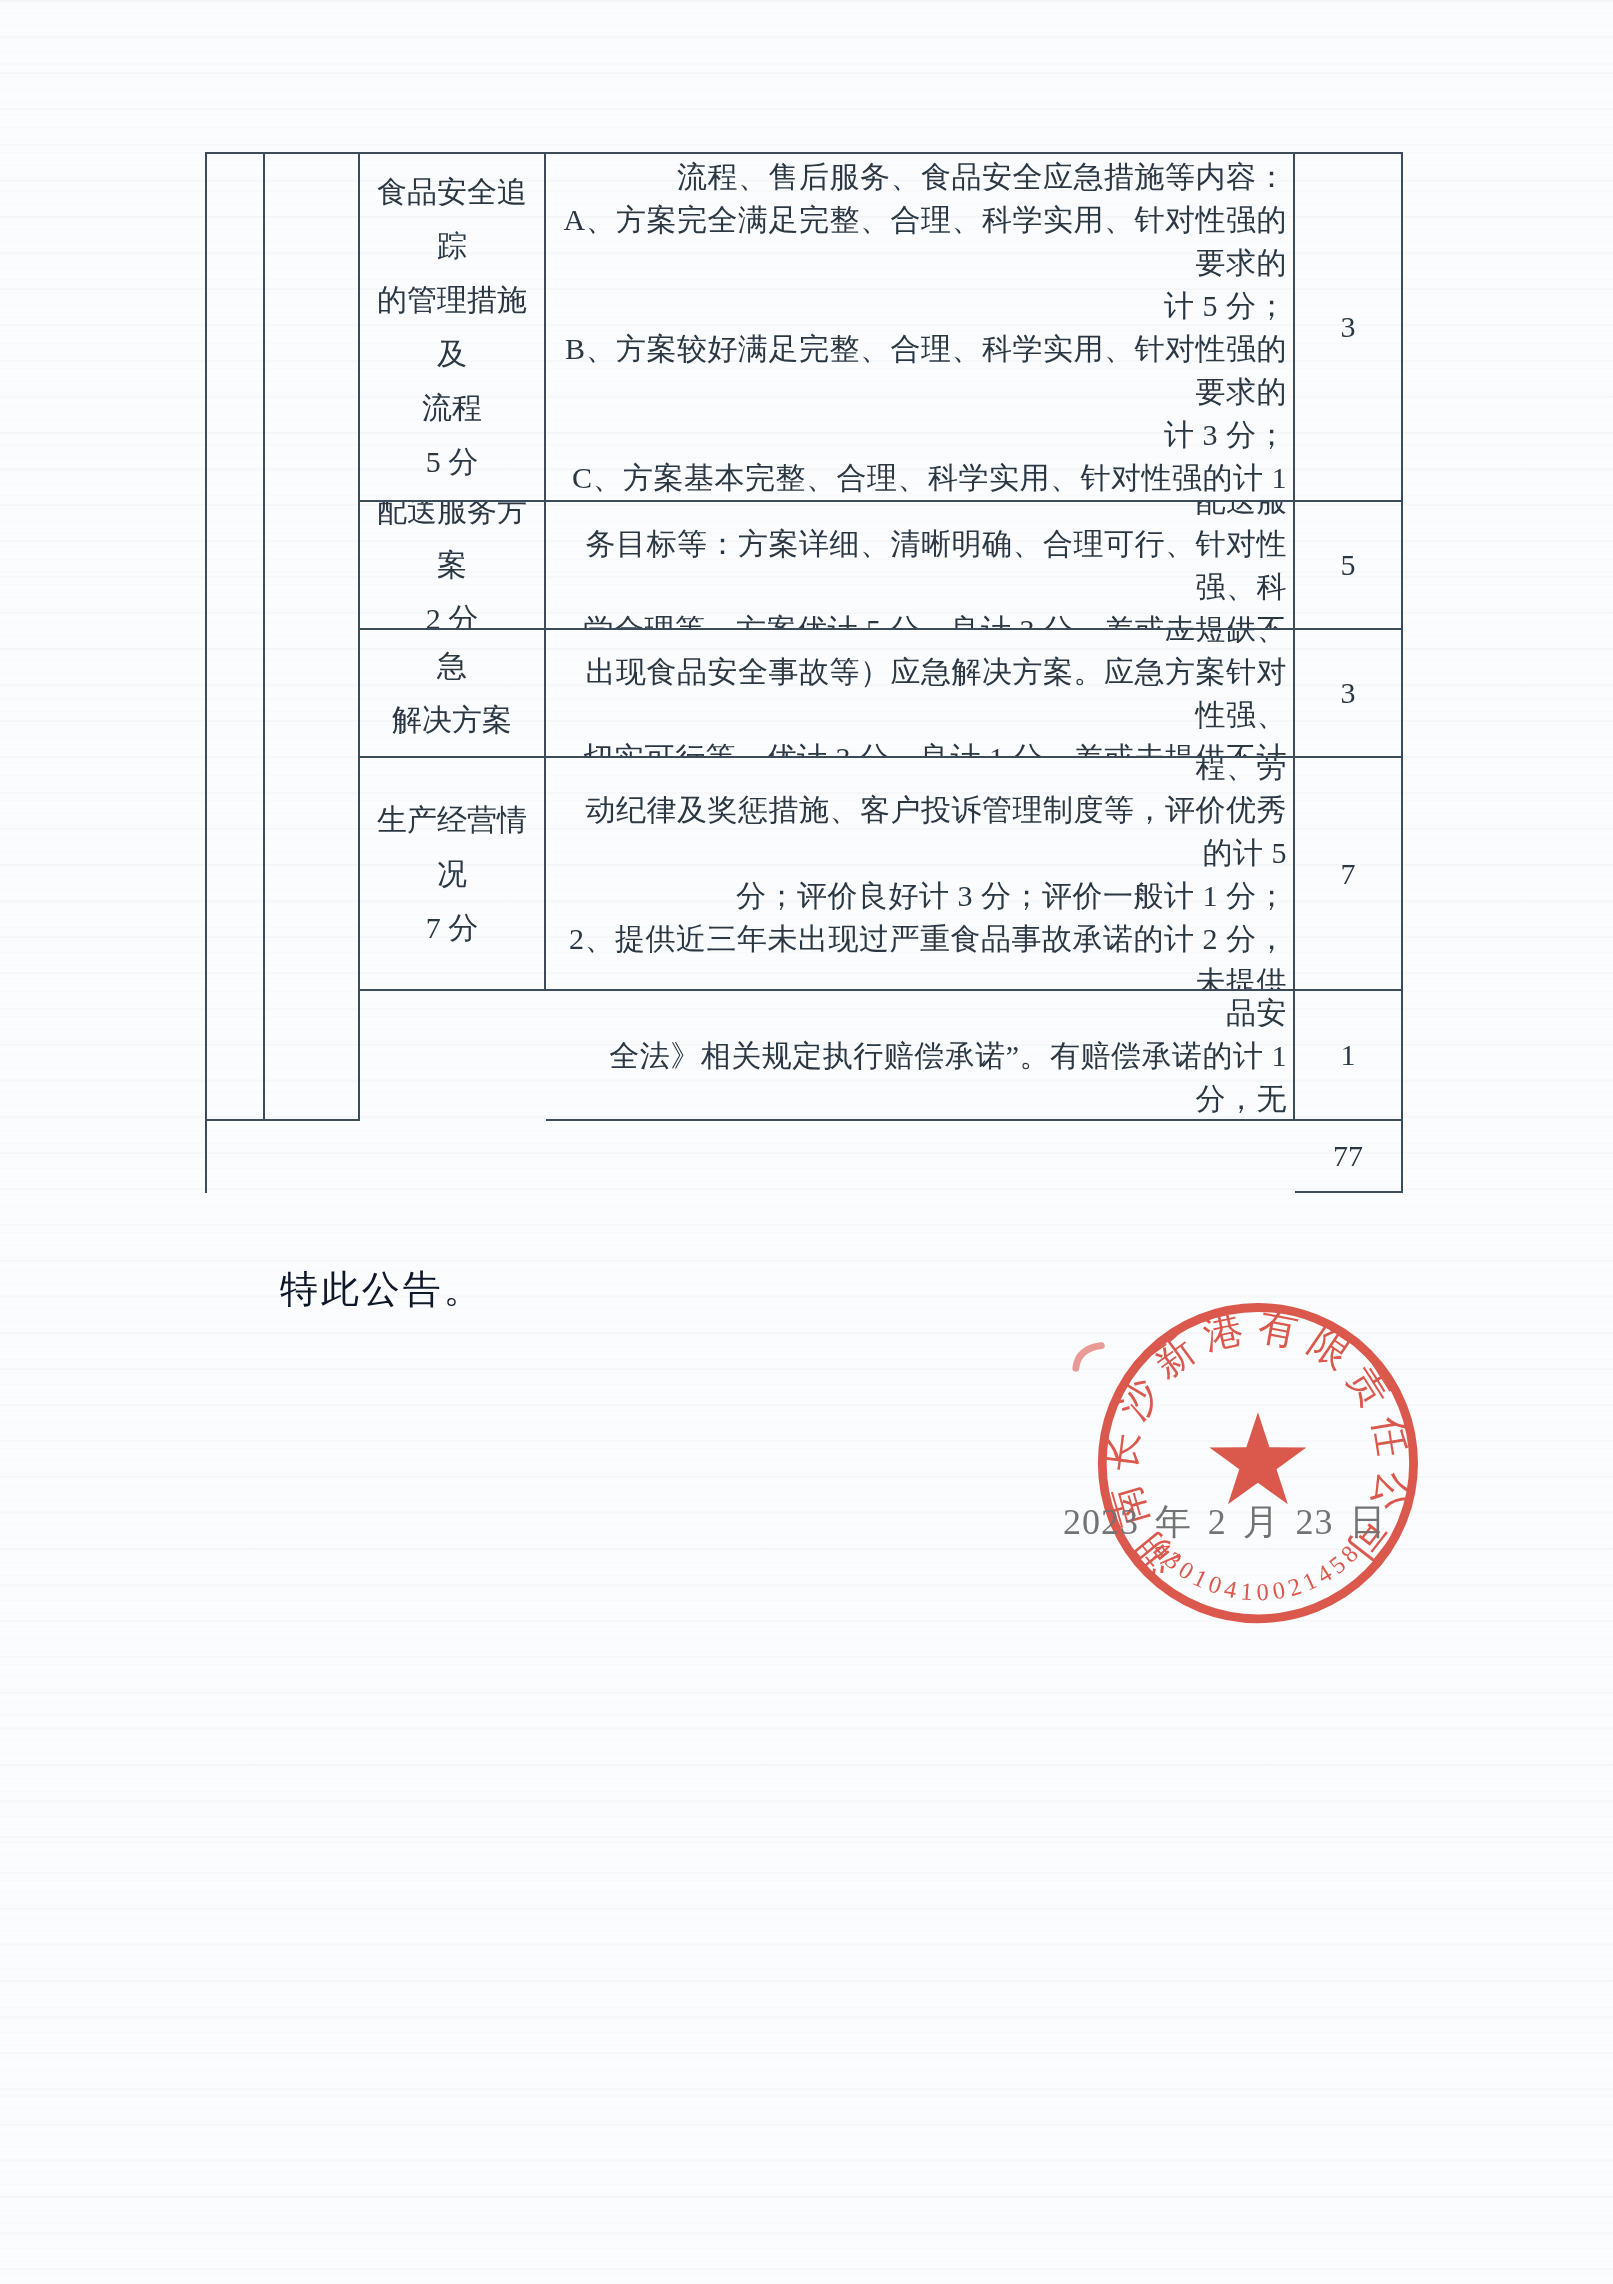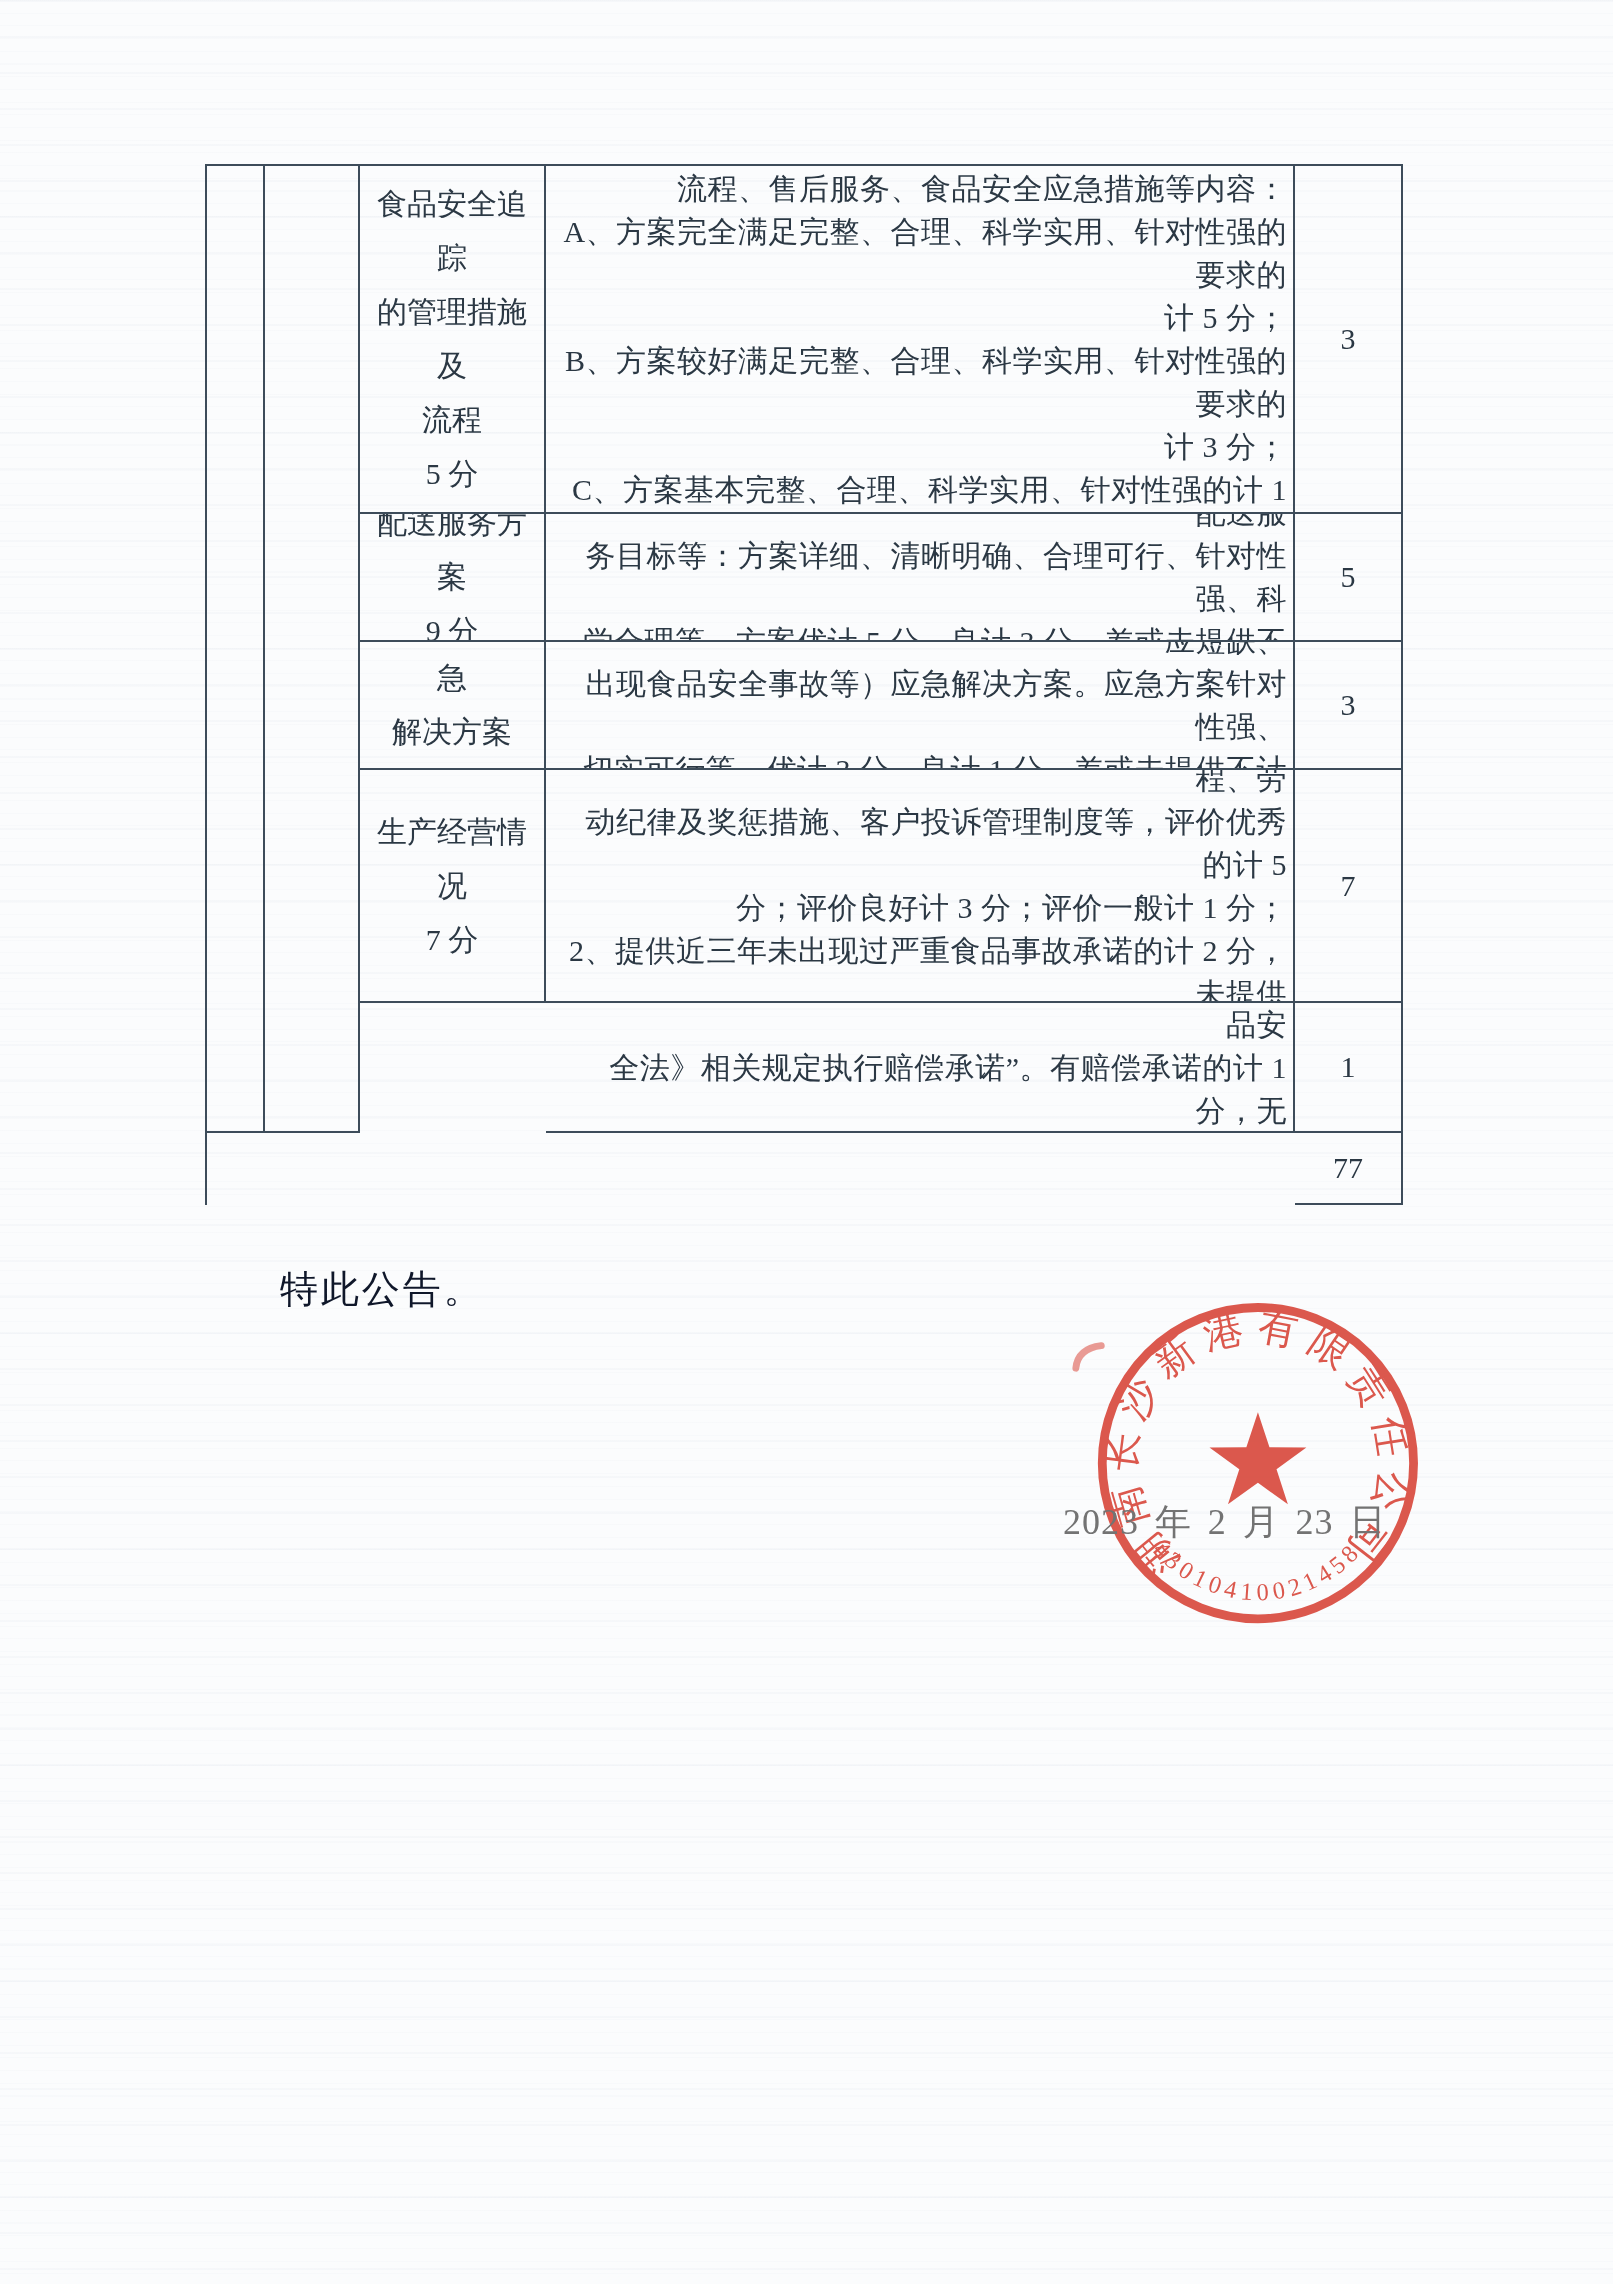--- a/index.html
+++ b/index.html
@@ -17,21 +17,21 @@
     content:"";
     position:absolute; inset:0;
     background:
       repeating-linear-gradient(180deg, rgba(140,158,185,0.05) 0 2px, rgba(0,0,0,0) 2px 36px),
       repeating-linear-gradient(180deg, rgba(120,140,170,0.028) 0 1px, rgba(0,0,0,0) 1px 12.7px);
     pointer-events:none;
     z-index:1;
   }
 
   .eval-table{
-    position:absolute; left:205px; top:164px;
+    position:absolute; left:205px; top:152px;
     display:grid;
     grid-template-columns:58px 95px 186px 749px 108px;
     grid-template-rows:348px 128px 128px 233px 130px 72px;
     border-top:2.9px solid #3d4c5a;
     border-left:2.9px solid #3d4c5a;
     z-index:2;
     font-family:Liberation Serif, serif;
   }
   .cell{
     border-right:2.9px solid #3d4c5a;
@@ -111,21 +111,21 @@
 流程、售后服务、食品安全应急措施等内容：
 A、方案完全满足完整、合理、科学实用、针对性强的要求的
 计 5 分；
 B、方案较好满足完整、合理、科学实用、针对性强的要求的
 计 3 分；
 C、方案基本完整、合理、科学实用、针对性强的计 1 分。
 评为差的或未提供方案的不计分。</div>
     <div class="cell col5 r1 c-score">3</div>
 
     <div class="cell col3 r2 c-crit">配送服务方案
-9 分</div>
+2 分</div>
     <div class="cell col4 r2 c-desc">针对本项目编制组织实施配送方案、售后服务方案、配送服
 务目标等：方案详细、清晰明确、合理可行、针对性强、科
 学合理等，方案优计 5 分，良计 3 分，差或未提供不计分。</div>
     <div class="cell col5 r2 c-score">5</div>
 
     <div class="cell col3 r3 c-crit">突发事件应急
 解决方案
 3 分</div>
     <div class="cell col4 r3 c-desc">针对本项目制定的突发事件（如：因天气原因造成供应短缺、
 出现食品安全事故等）应急解决方案。应急方案针对性强、

